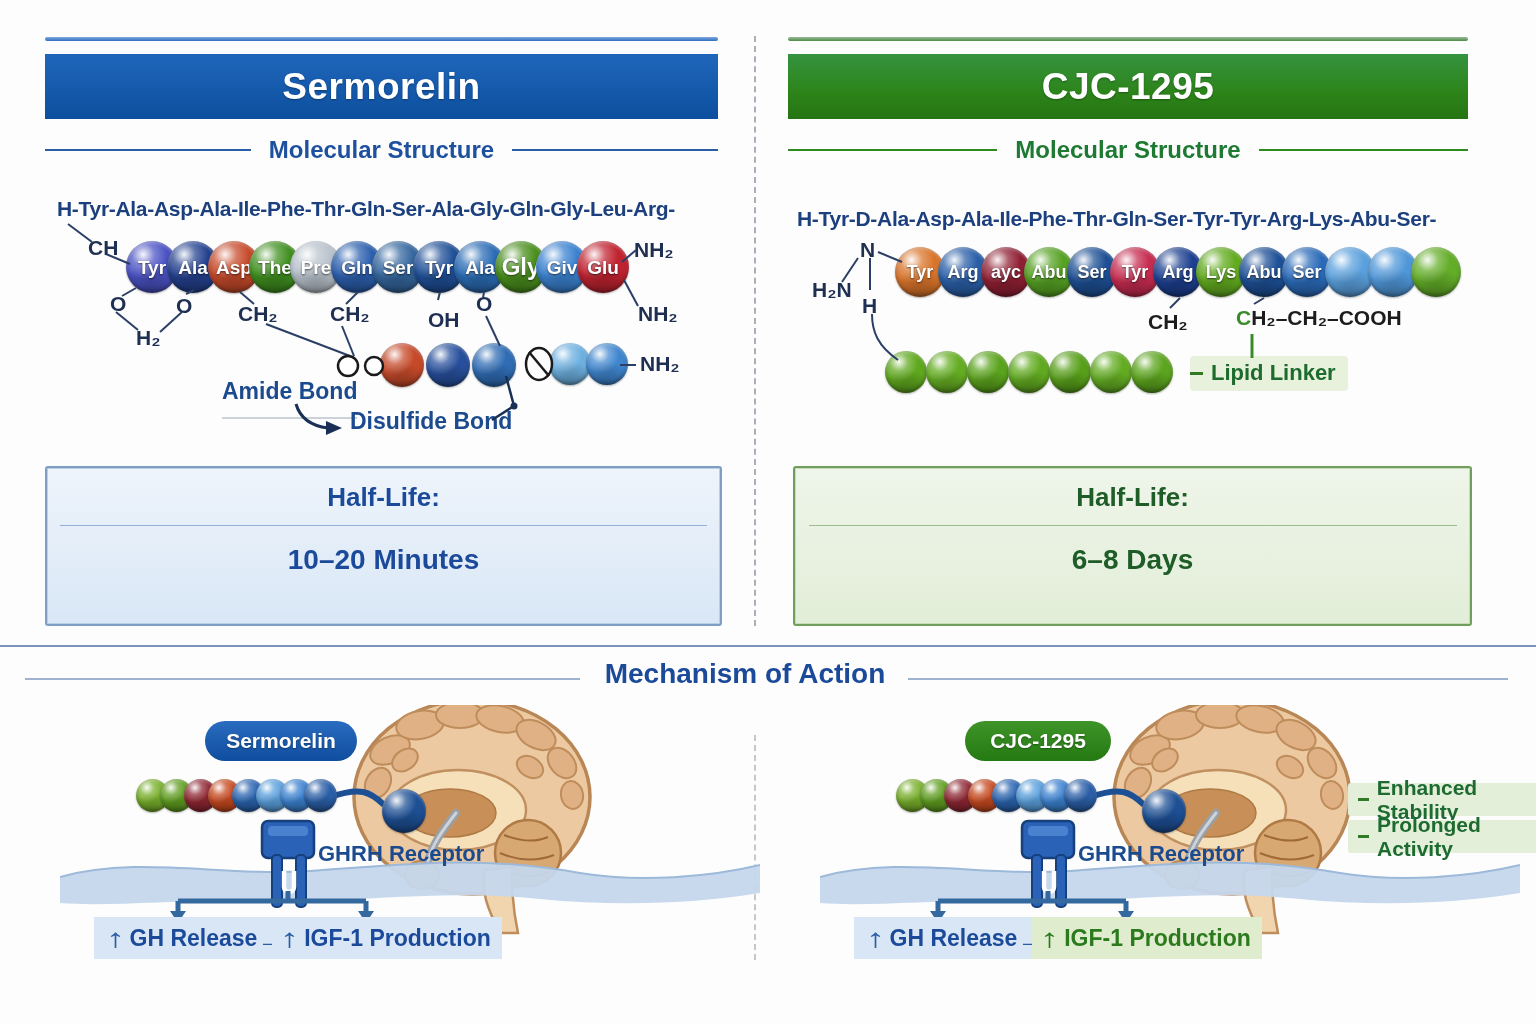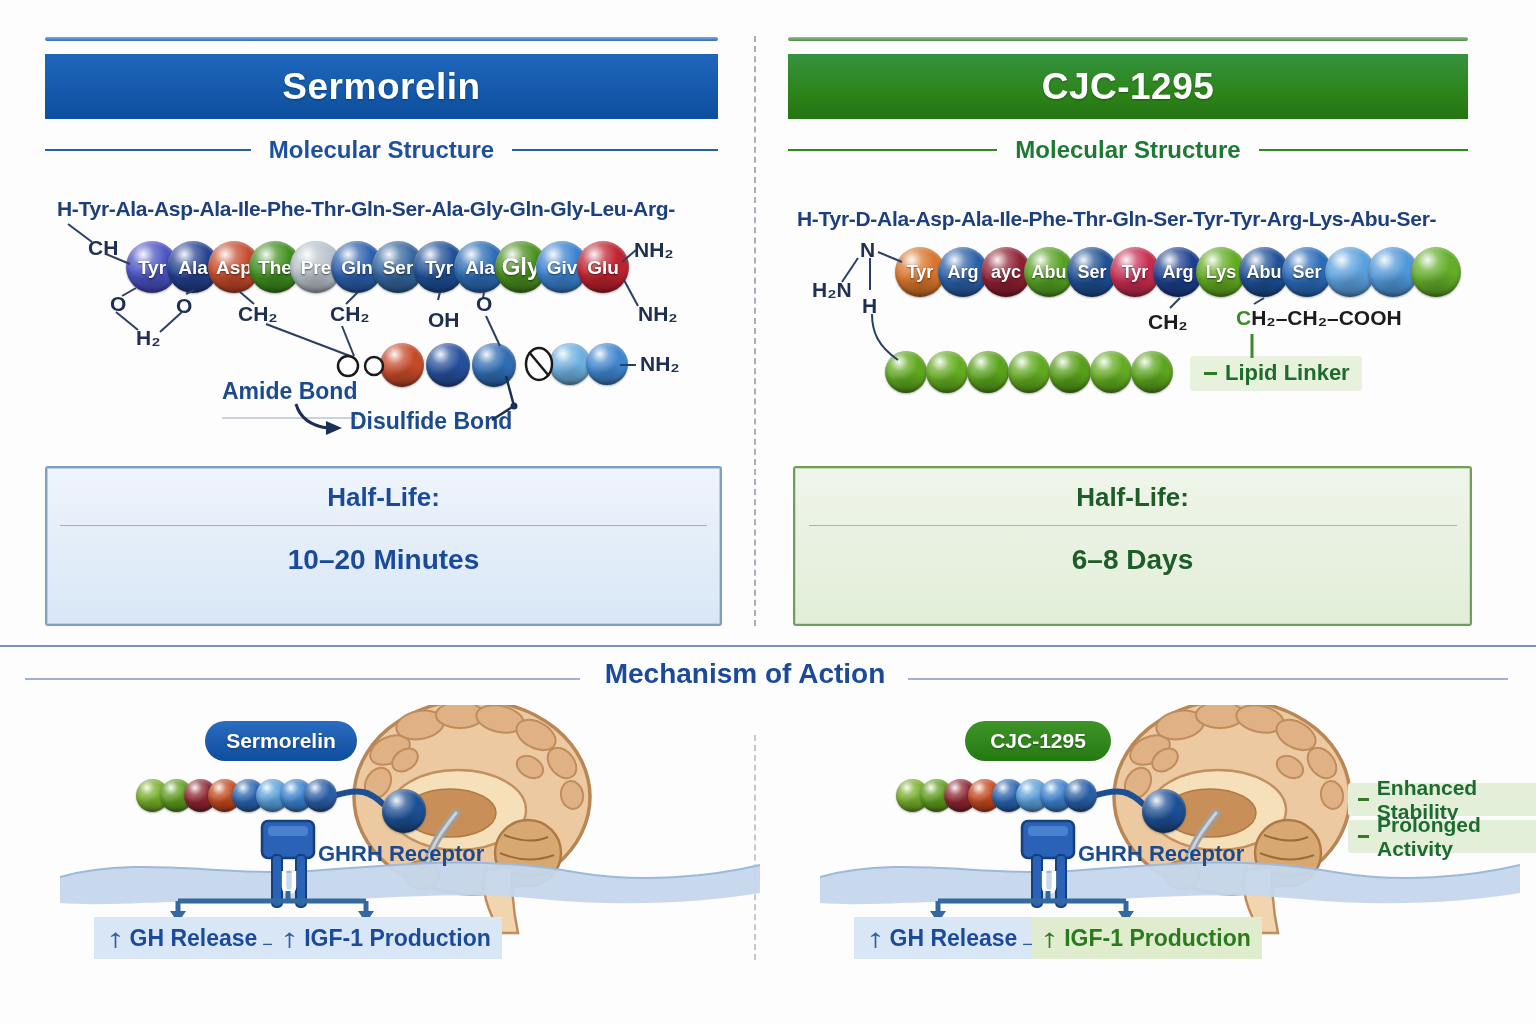--- a/index.html
+++ b/index.html
@@ -31,21 +31,21 @@
       radial-gradient(circle at 50% 118%, rgba(0,0,0,.45), rgba(0,0,0,0) 58%),
       var(--c,#888);
     box-shadow:inset 0 -2px 4px rgba(0,0,0,.35), inset 0 2px 3px rgba(255,255,255,.3), 0 1px 2px rgba(0,0,0,.3);}
   .bead span{color:#fff;font-weight:bold;text-shadow:0 1px 2px rgba(0,0,0,.6);line-height:1;}
   .big-bead{--c:#1d4f94;}
   
   .chem{font-weight:bold;font-size:21px;color:#1e2f52;white-space:nowrap;}
   .chem.dark{color:#1c1c1c;}
   .chem .gC{color:#3a8a2a;}
   .bondlab{font-weight:bold;font-size:23px;color:#1b4a8f;white-space:nowrap;}
-  .lipid{font-weight:bold;font-size:22px;color:#1e6b2e;background:#e7f1dc;padding:4px 12px 5px 14px;
+  .lipid{font-weight:bold;font-size:22px;color:#1e6b2e;background:#e7f1dc;padding:4px 12px 5px 0;
          border-radius:4px;white-space:nowrap;display:flex;align-items:center;gap:8px;}
   .lipid::before{content:"";width:13px;height:3px;background:#2f7a23;display:inline-block;}
   
   .hl{border-radius:3px;display:flex;flex-direction:column;align-items:center;}
   .hl.blue{background:linear-gradient(#eef4fb,#d9e7f6);border:2px solid #7d9fc6;box-shadow:0 0 0 1px #b9cfe4 inset;}
   .hl.green{background:linear-gradient(#eff5ea,#e2eed8);border:2px solid #6f9e5d;box-shadow:0 0 0 1px #c8dcb8 inset;}
   .hl .title{font-weight:bold;font-size:26px;margin-top:14px;}
   .hl.blue .title,.hl.blue .val{color:#1b4a9b;}
   .hl.green .title,.hl.green .val{color:#1e5c28;}
   .hl .div{width:96%;height:1px;margin-top:12px;}

